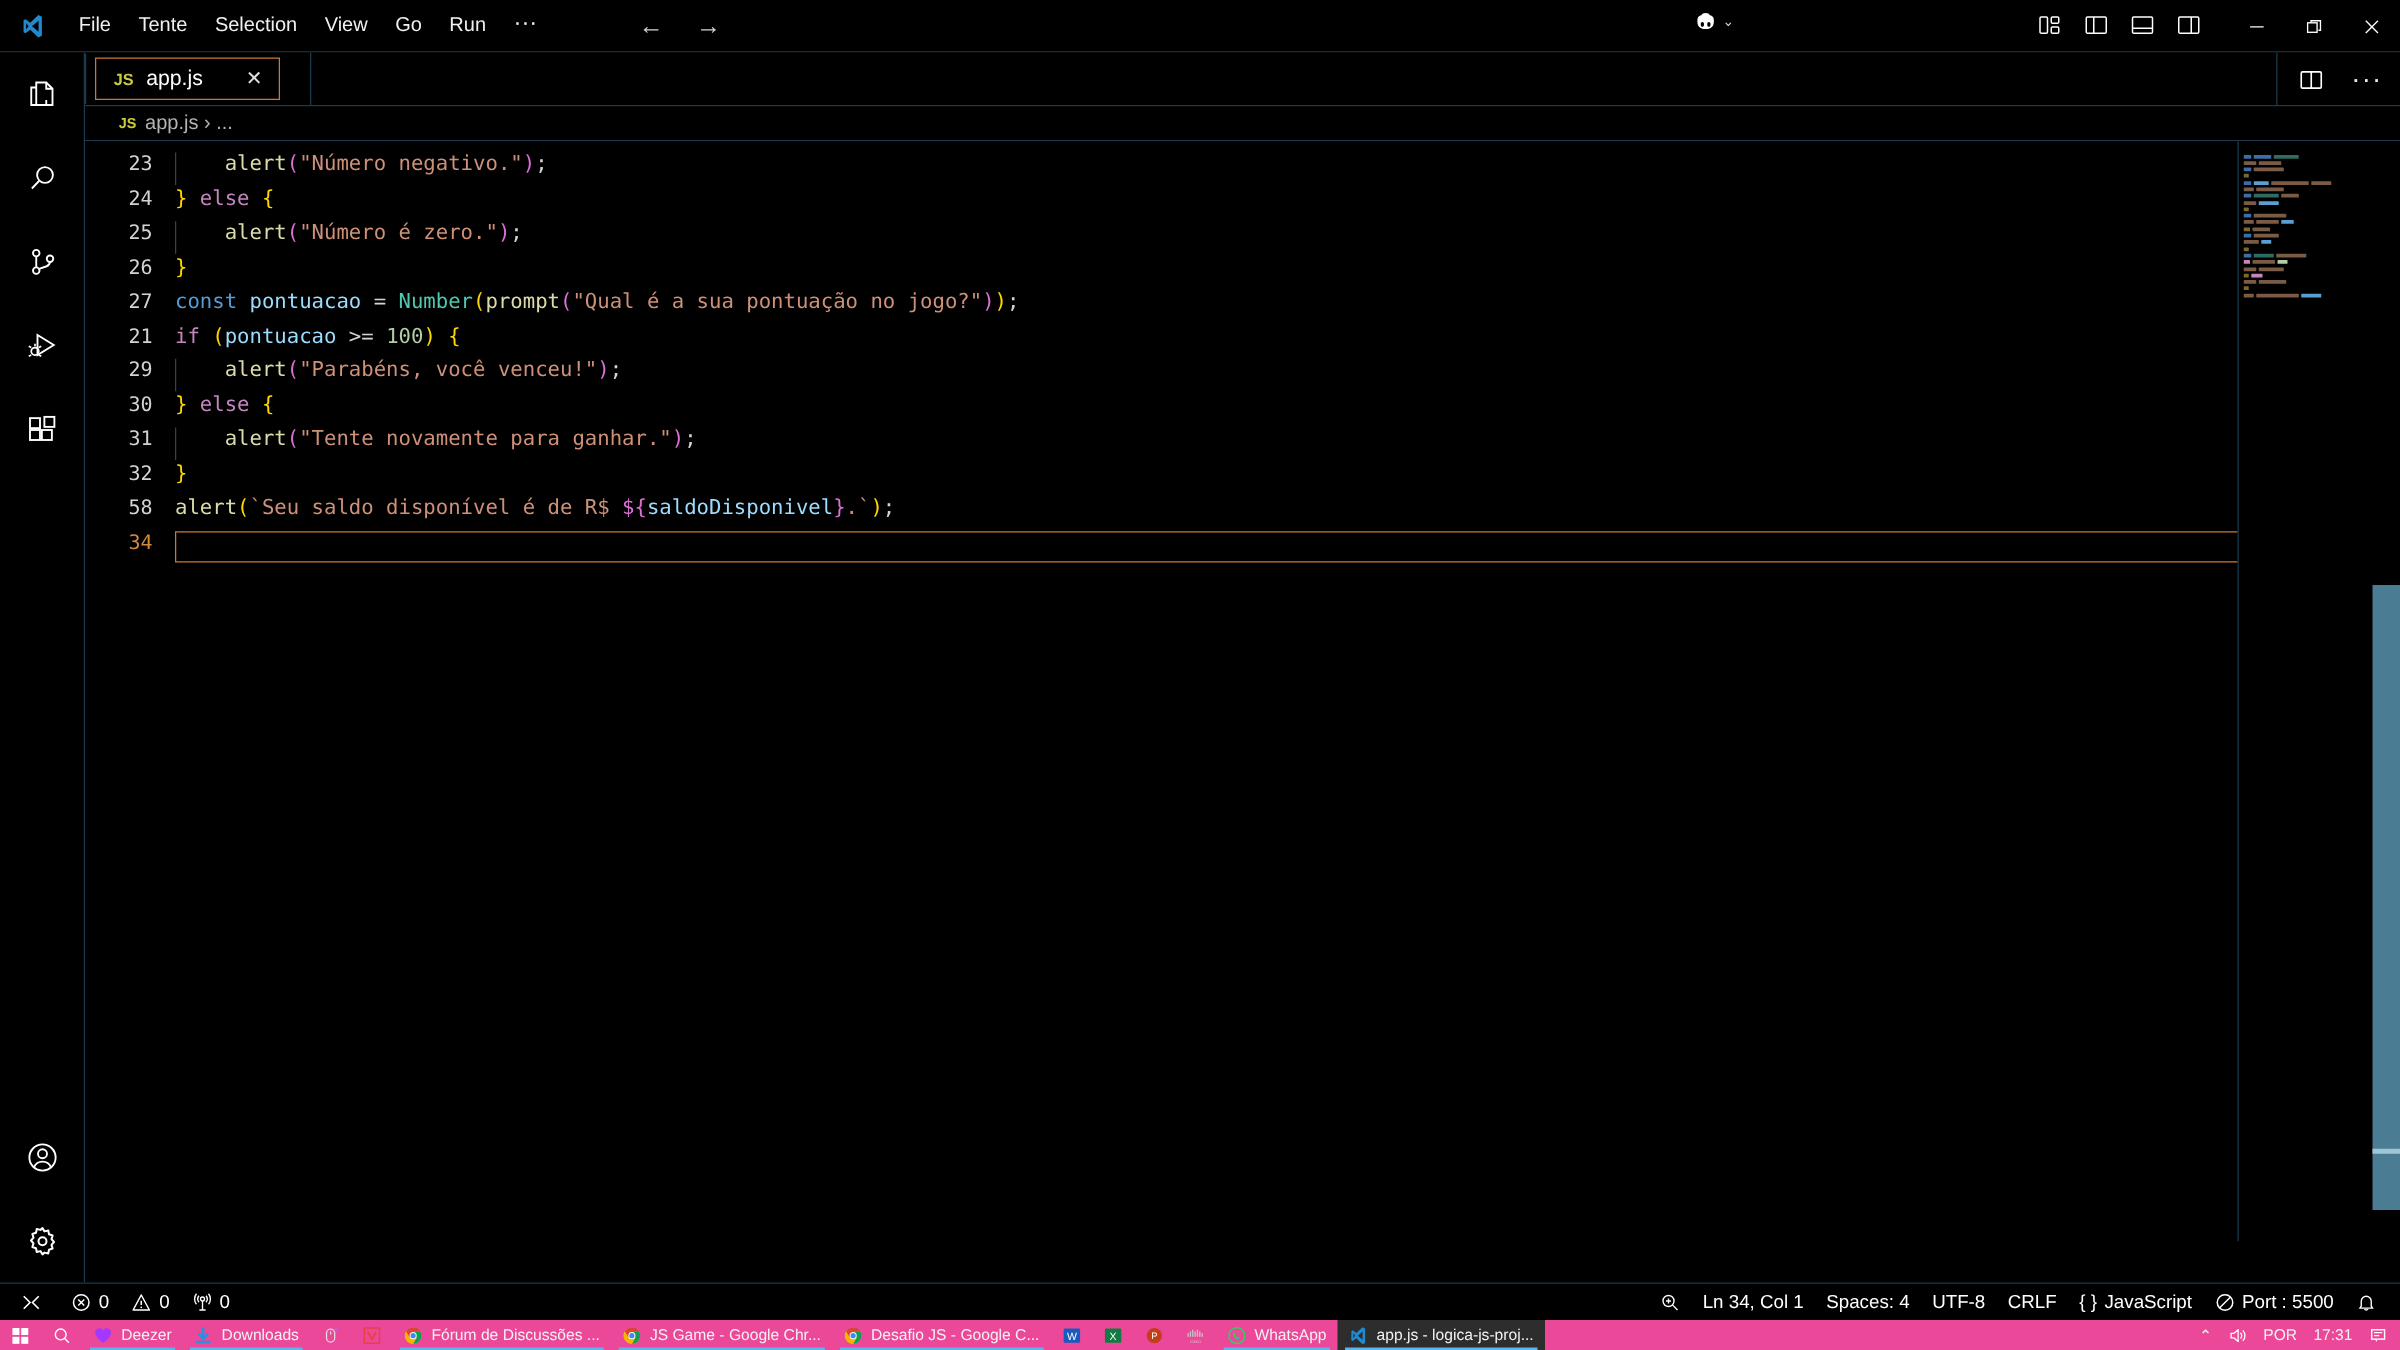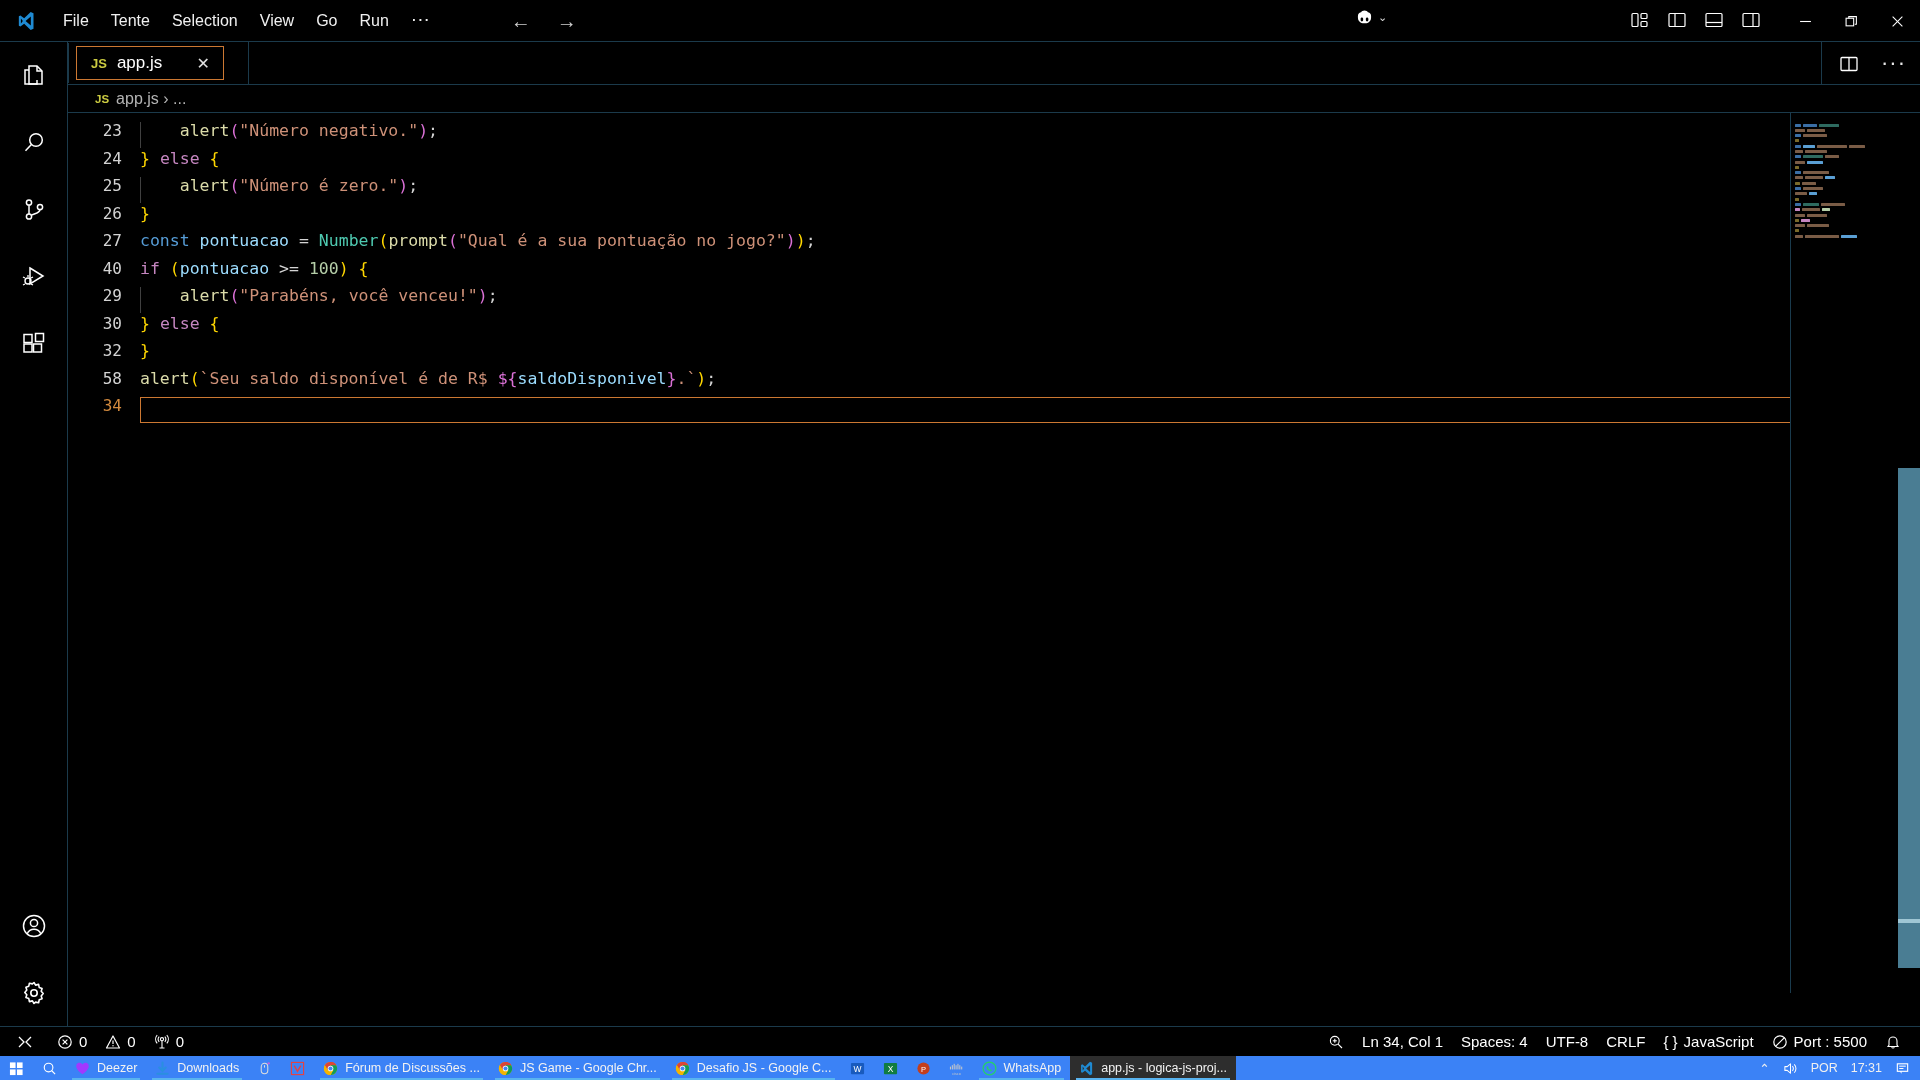--- a/index.html
+++ b/index.html
@@ -176,21 +176,21 @@
     display: flex; align-items: center; gap: 6px;
     color: #ffffff; font-size: 15px; padding: 0 9px; height: 30px;
   }
   .sb-item svg { width: 16px; height: 16px; }
   #sb-left { display: flex; align-items: center; padding-left: 8px; }
   #sb-right { display: flex; align-items: center; margin-left: auto; padding-right: 10px; }
 
   
   #taskbar {
     position: absolute; left: 0; top: 1056px; width: 1920px; height: 24px;
-    background: #3b82f6; display: flex; align-items: center;
+    background: #ec4899; display: flex; align-items: center;
   }
   .tb-btn {
     height: 24px; display: flex; align-items: center; gap: 7px;
     padding: 0 9px; color: #f2f2f2; font-size: 12.5px;
     position: relative; white-space: nowrap;
   }
   .tb-btn.running::after {
     content: ""; position: absolute; left: 6px; right: 6px; bottom: 0; height: 2px;
     background: #59b4f0;
   }
@@ -371,31 +371,36 @@
         </div>
         <div class="cline">
           <div class="lnum">26</div>
           <div class="ctext"><span class="t-brace-y">}</span></div>
         </div>
         <div class="cline">
           <div class="lnum">27</div>
           <div class="ctext"><span class="t-kw">const</span><span class="t-punc"> </span><span class="t-var">pontuacao</span><span class="t-punc"> </span><span class="t-op">=</span><span class="t-punc"> </span><span class="t-cls">Number</span><span class="t-par1">(</span><span class="t-fn">prompt</span><span class="t-par2">(</span><span class="t-str">"Qual é a sua pontuação no jogo?"</span><span class="t-par2">)</span><span class="t-par1">)</span><span class="t-punc">;</span></div>
         </div>
         <div class="cline">
-          <div class="lnum">40</div>
+          <div class="lnum">21</div>
           <div class="ctext"><span class="t-kw2">if</span><span class="t-punc"> </span><span class="t-par1">(</span><span class="t-var">pontuacao</span><span class="t-punc"> </span><span class="t-op">&gt;=</span><span class="t-punc"> </span><span class="t-num">100</span><span class="t-par1">)</span><span class="t-punc"> </span><span class="t-brace-y">{</span></div>
         </div>
         <div class="cline">
           <div class="lnum">29</div>
           <div class="indent-guide" style="left: 72px;"></div>
           <div class="ctext"><span class="t-punc">    </span><span class="t-fn">alert</span><span class="t-par2">(</span><span class="t-str">"Parabéns, você venceu!"</span><span class="t-par2">)</span><span class="t-punc">;</span></div>
         </div>
         <div class="cline">
           <div class="lnum">30</div>
           <div class="ctext"><span class="t-brace-y">}</span><span class="t-punc"> </span><span class="t-kw2">else</span><span class="t-punc"> </span><span class="t-brace-y">{</span></div>
+        </div>
+        <div class="cline">
+          <div class="lnum">31</div>
+          <div class="indent-guide" style="left: 72px;"></div>
+          <div class="ctext"><span class="t-punc">    </span><span class="t-fn">alert</span><span class="t-par2">(</span><span class="t-str">"Tente novamente para ganhar."</span><span class="t-par2">)</span><span class="t-punc">;</span></div>
         </div>
         <div class="cline">
           <div class="lnum">32</div>
           <div class="ctext"><span class="t-brace-y">}</span></div>
         </div>
         <div class="cline">
           <div class="lnum">58</div>
           <div class="ctext"><span class="t-fn">alert</span><span class="t-par1">(</span><span class="t-str">`Seu saldo disponível é de R$ </span><span class="t-par2">${</span><span class="t-var">saldoDisponivel</span><span class="t-par2">}</span><span class="t-str">.`</span><span class="t-par1">)</span><span class="t-punc">;</span></div>
         </div>
         <div class="cline active">

